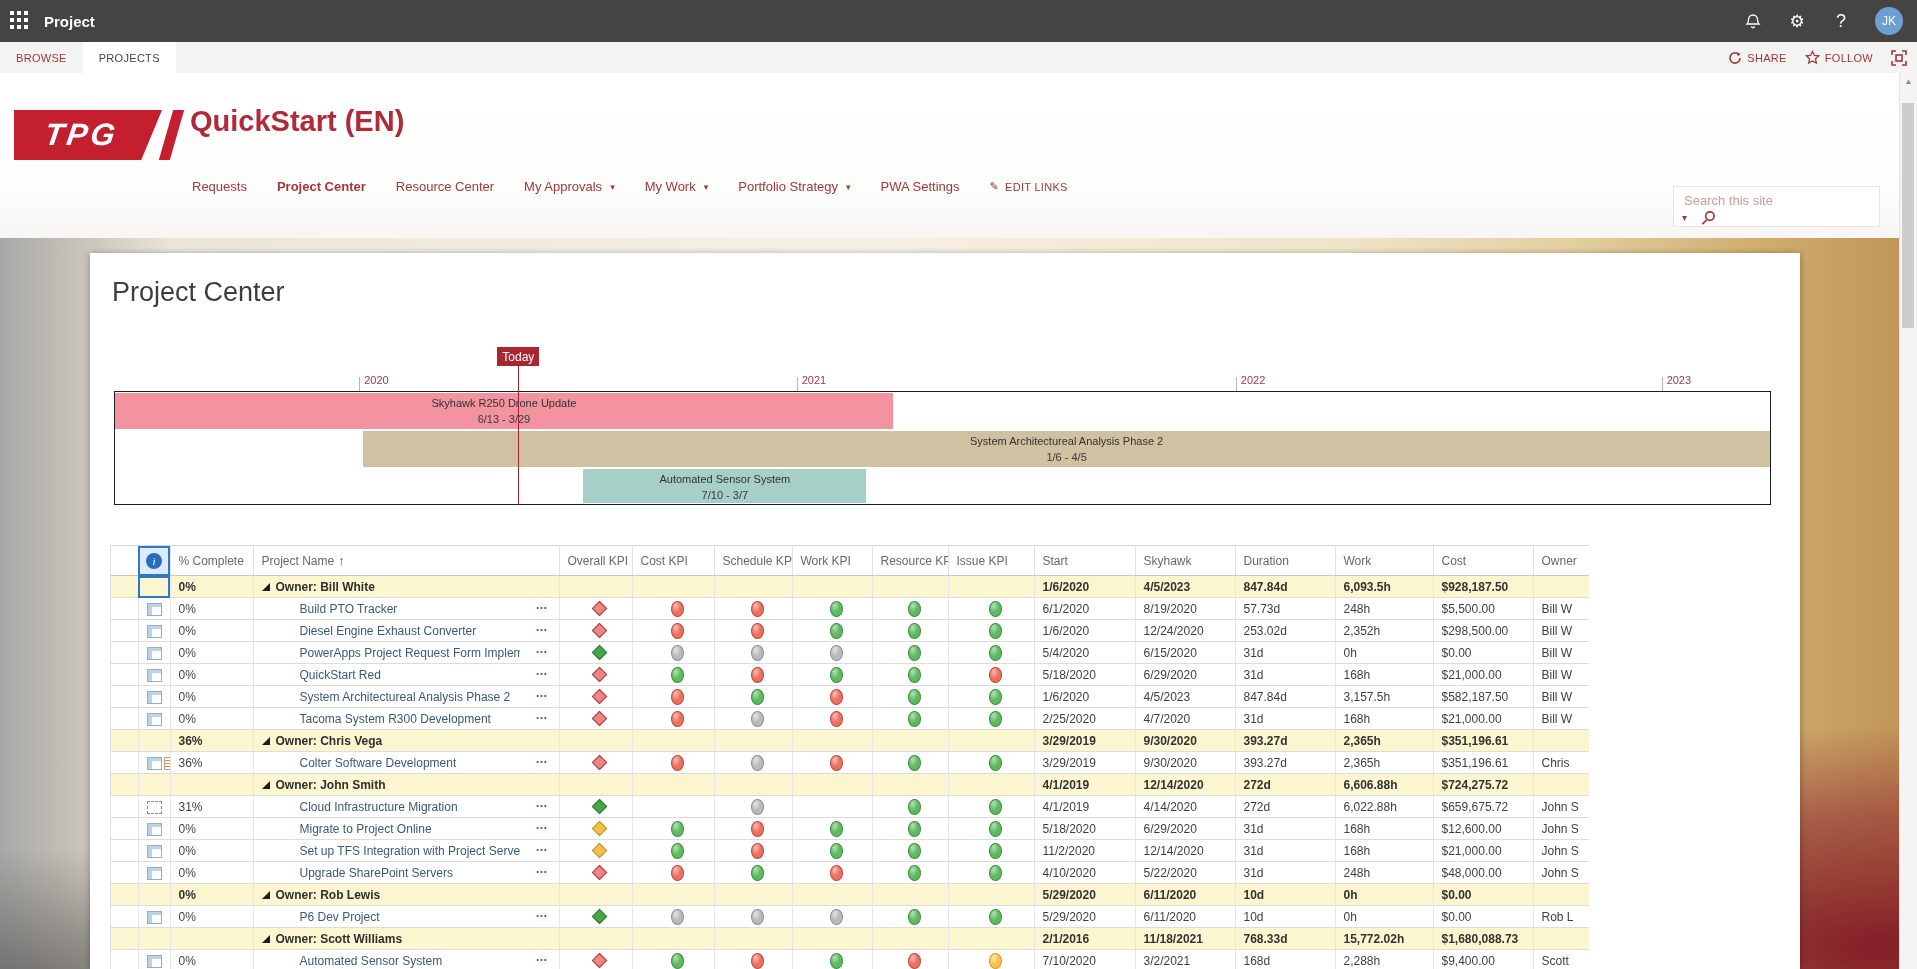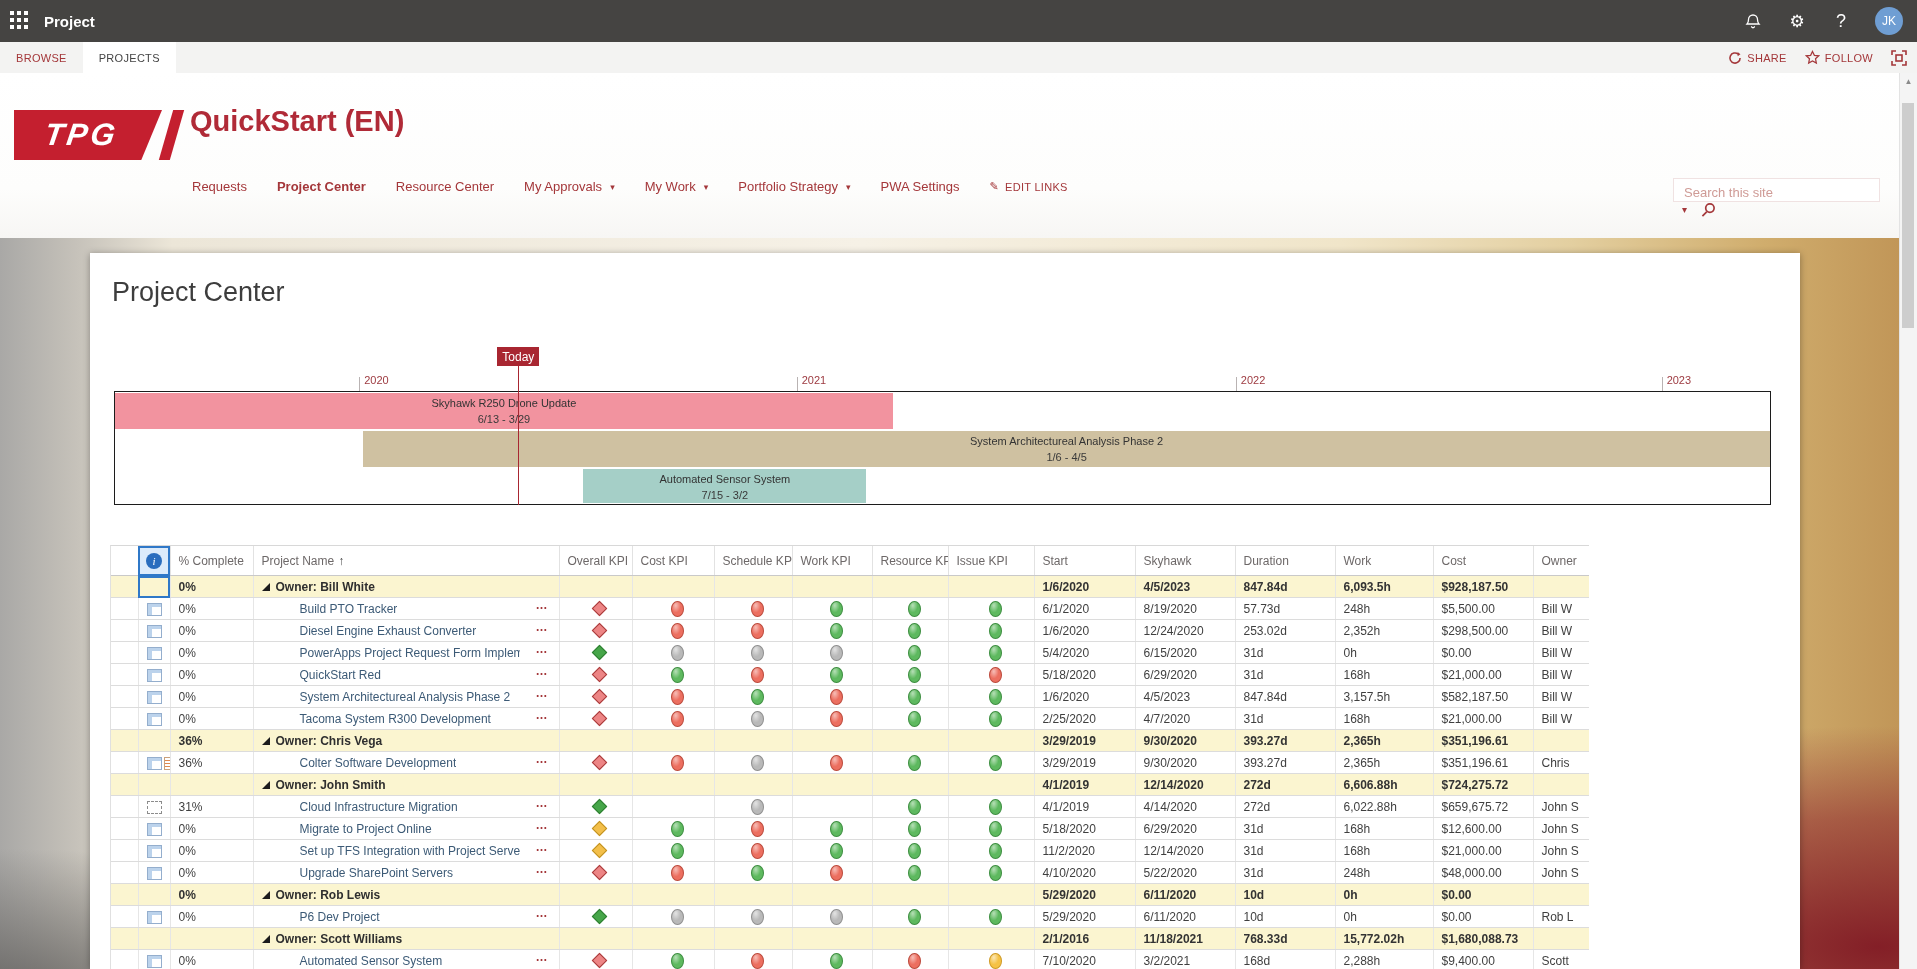--- a/index.html
+++ b/index.html
@@ -39,21 +39,21 @@
   .logo{position:absolute;left:14px;top:37px;width:148px;height:50px;background:#c41f2f;
     clip-path:polygon(0 0,100% 0,86% 100%,0 100%);display:flex;align-items:center;justify-content:center;}
   .logo span{color:#fff;font-size:31px;font-weight:bold;font-style:italic;letter-spacing:3px;transform:skewX(-8deg);padding-right:14px;}
   .logo-slash{position:absolute;left:166px;top:37px;width:11px;height:50px;background:#c41f2f;transform:skewX(-16deg);}
   .site-title{position:absolute;left:190px;top:32px;font-size:29px;font-weight:700;color:#b02a37;}
   .site-nav{position:absolute;left:192px;top:106px;display:flex;align-items:center;gap:30px;font-size:13px;color:#a4373a;}
   .nav-item{cursor:pointer;display:flex;align-items:center;gap:8px;white-space:nowrap;}
   .nav-item.current{font-weight:bold;}
   .caret{font-size:9px;color:#a4373a;}
   .editlinks{display:flex;align-items:center;gap:6px;font-size:11px;letter-spacing:.3px;color:#a4373a;cursor:pointer;}
-  .searchbox{position:absolute;right:37px;top:105px;width:207px;height:24px;background:#fff;
+  .searchbox{position:absolute;right:37px;top:113px;width:207px;height:41px;background:#fff;
     border:1px solid #f0e2e2;padding:4px 8px;box-sizing:border-box;}
   .searchbox input{border:none;outline:none;width:100%;font-size:13px;color:#a77;background:transparent;
     font-family:"Liberation Sans",sans-serif;}
   .searchbox input::placeholder{color:#cf9b96;opacity:1;}
   .search-icons{display:flex;align-items:center;gap:14px;margin-top:1px;}
   .sdrop{color:#a4373a;font-size:10px;cursor:pointer;}
 
   
   .panel{position:absolute;left:90px;top:253px;width:1710px;height:716px;background:#fff;
     box-shadow:0 1px 7px rgba(0,0,0,.35);z-index:10;}
@@ -238,21 +238,21 @@
         <div class="tl-bar" style="left: 0%; width: 47%; top: 1px; height: 36px; background: rgb(242, 147, 159);">
           <div>Skyhawk R250 Drone Update</div>
           <div class="dates">6/13 - 3/29</div>
         </div>
         <div class="tl-bar" style="left: 15%; width: 85%; top: 39px; height: 36px; background: rgb(207, 193, 161);">
           <div>System Architectureal Analysis Phase 2</div>
           <div class="dates">1/6 - 4/5</div>
         </div>
         <div class="tl-bar" style="left: 28.3%; width: 17.1%; top: 77px; height: 34px; background: rgb(165, 207, 199);">
           <div>Automated Sensor System</div>
-          <div class="dates">7/15 - 3/2</div>
+          <div class="dates">7/10 - 3/7</div>
         </div>
       </div>
   <span class="tl-year" style="left: calc(14.8% + 5px);">2020</span>
       <span class="tl-tick" style="left: 14.8%;"></span>
       <span class="tl-year" style="left: calc(41.2% + 5px);">2021</span>
       <span class="tl-tick" style="left: 41.2%;"></span>
       <span class="tl-year" style="left: calc(67.7% + 5px);">2022</span>
       <span class="tl-tick" style="left: 67.7%;"></span>
       <span class="tl-year" style="left: calc(93.4% + 5px);">2023</span>
       <span class="tl-tick" style="left: 93.4%;"></span>

